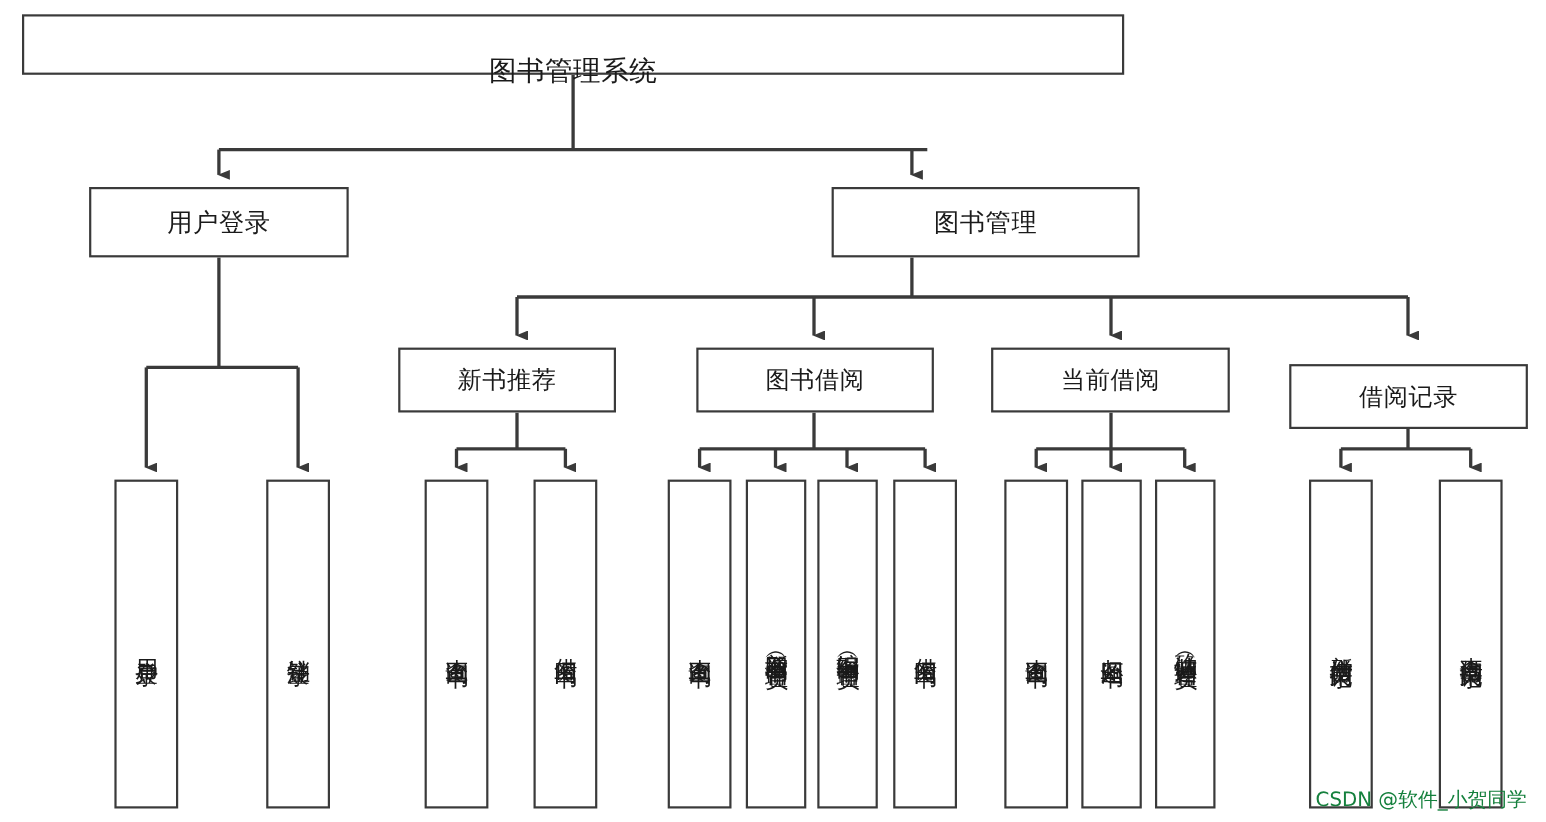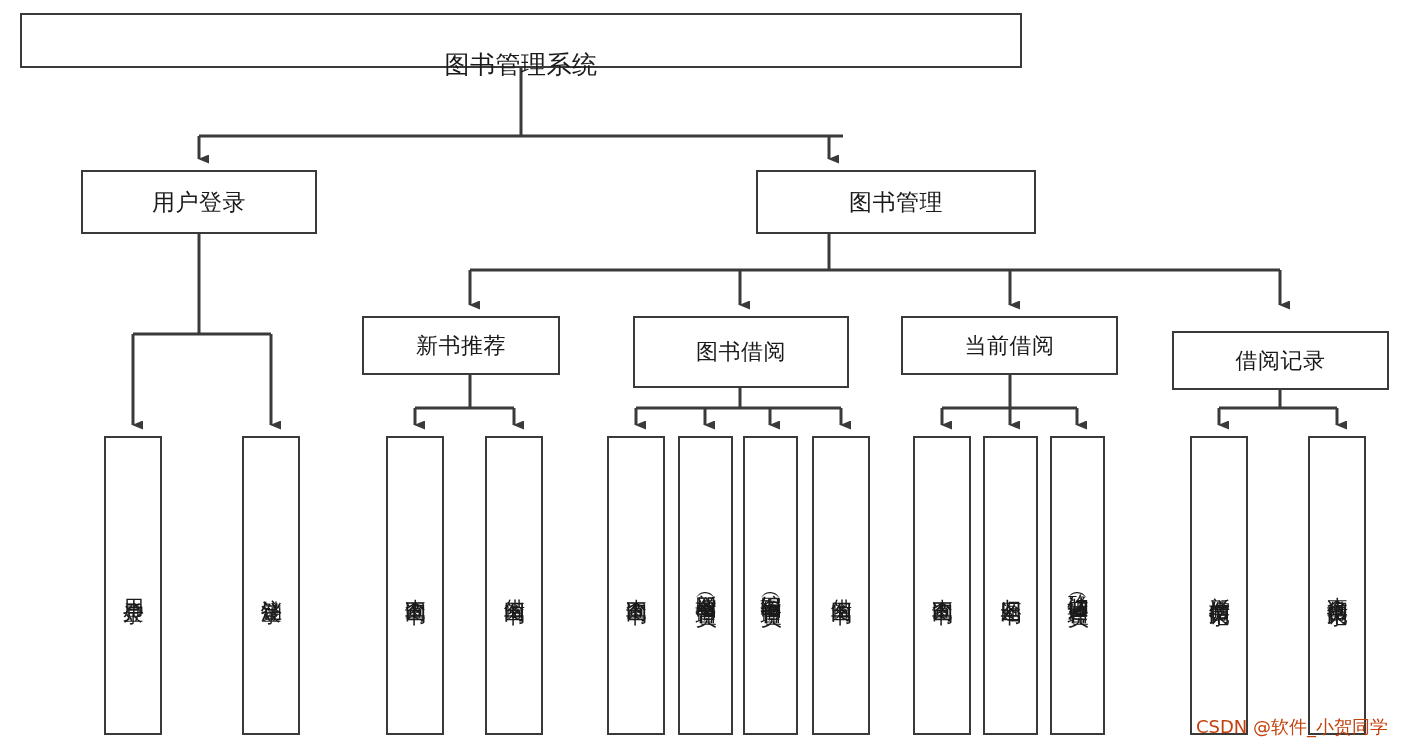--- a/index.html
+++ b/index.html
@@ -50,21 +50,21 @@
   .leaf .node-label {
     writing-mode: vertical-rl;
     text-orientation: upright;
     font-size: 21px;
     line-height: 1.28;
     letter-spacing: 2px;
     white-space: nowrap;
   }
   .watermark {
     position: absolute;
-    color: #c2410c;
+    color: #15803d;
     font-size: 18px;
     white-space: nowrap;
     z-index: 5;
   }
 </style>
 </head>
 <body>
 
 <div id="canvas">
 
@@ -126,21 +126,21 @@
   <div class="node lvl1" style="left: 81px; top: 170px; width: 236px; height: 64px;">
     <span class="node-label">用户登录</span>
   </div>
   <div class="node lvl1" style="left: 711px; top: 170px; width: 280px; height: 64px; margin-left: 45px;">
     <span class="node-label">图书管理</span>
   </div>
 
   <div class="node lvl2" style="left: 362px; top: 316px; width: 198px; height: 59px;">
     <span class="node-label">新书推荐</span>
   </div>
-  <div class="node lvl2" style="left: 633px; top: 316px; width: 216px; height: 72px;">
+  <div class="node lvl2" style="left: 633px; top: 316px; width: 216px; height: 59px;">
     <span class="node-label">图书借阅</span>
   </div>
   <div class="node lvl2" style="left: 901px; top: 316px; width: 217px; height: 59px;">
     <span class="node-label">当前借阅</span>
   </div>
   <div class="node lvl2" style="left: 1172px; top: 316px; width: 217px; height: 59px; margin-top: 15px;">
     <span class="node-label">借阅记录</span>
   </div>
 
   <div class="node leaf" style="left: 104px; top: 436px; width: 58px; height: 299px;">

